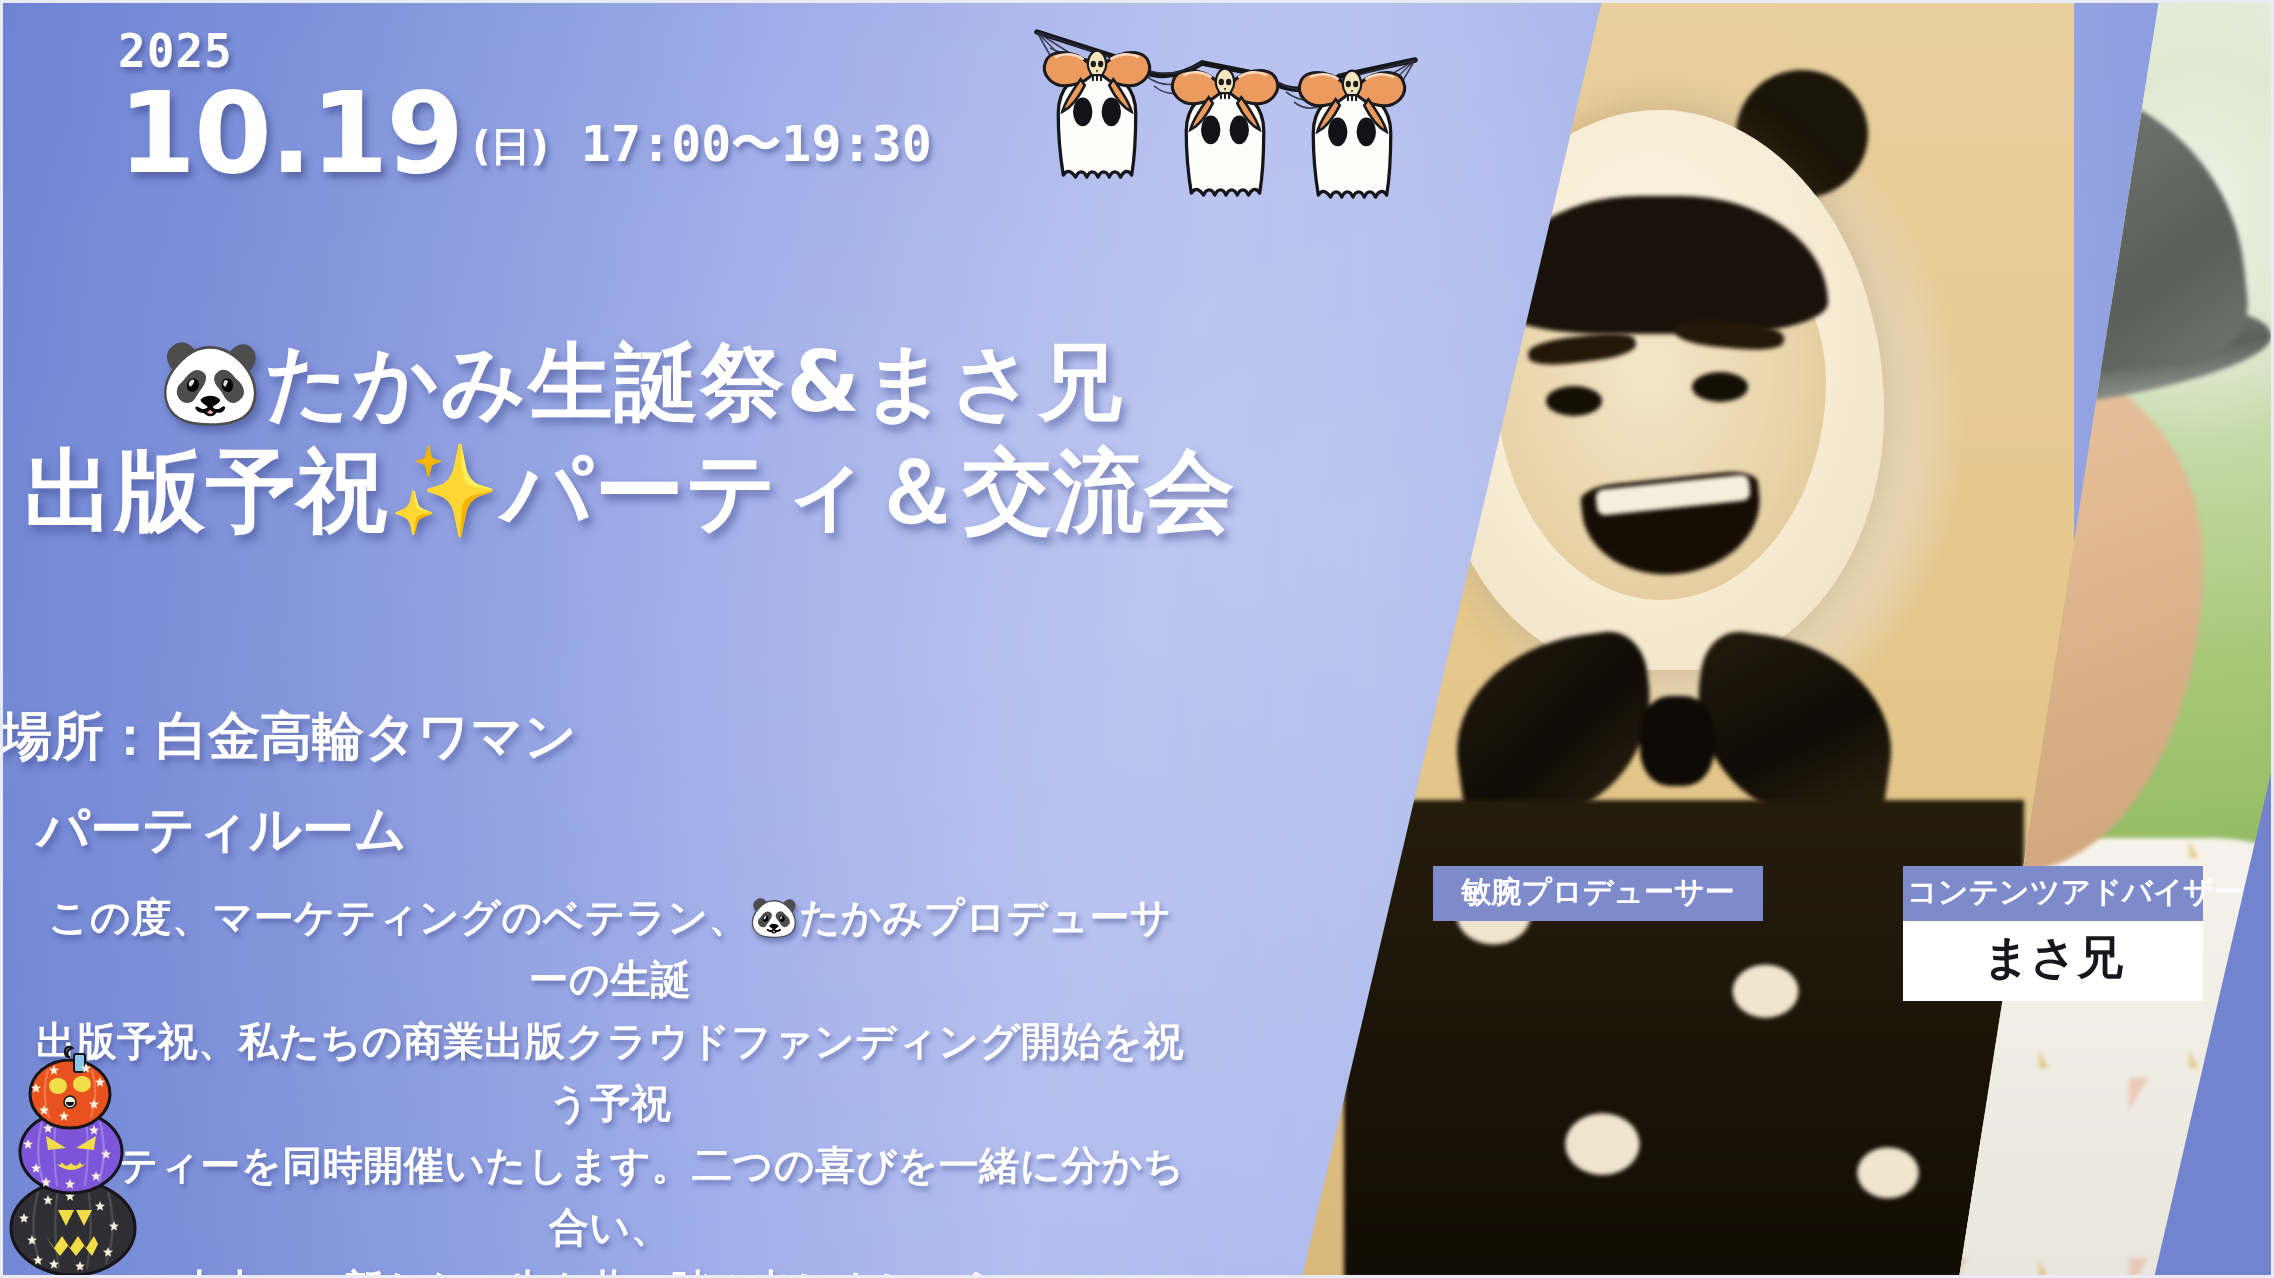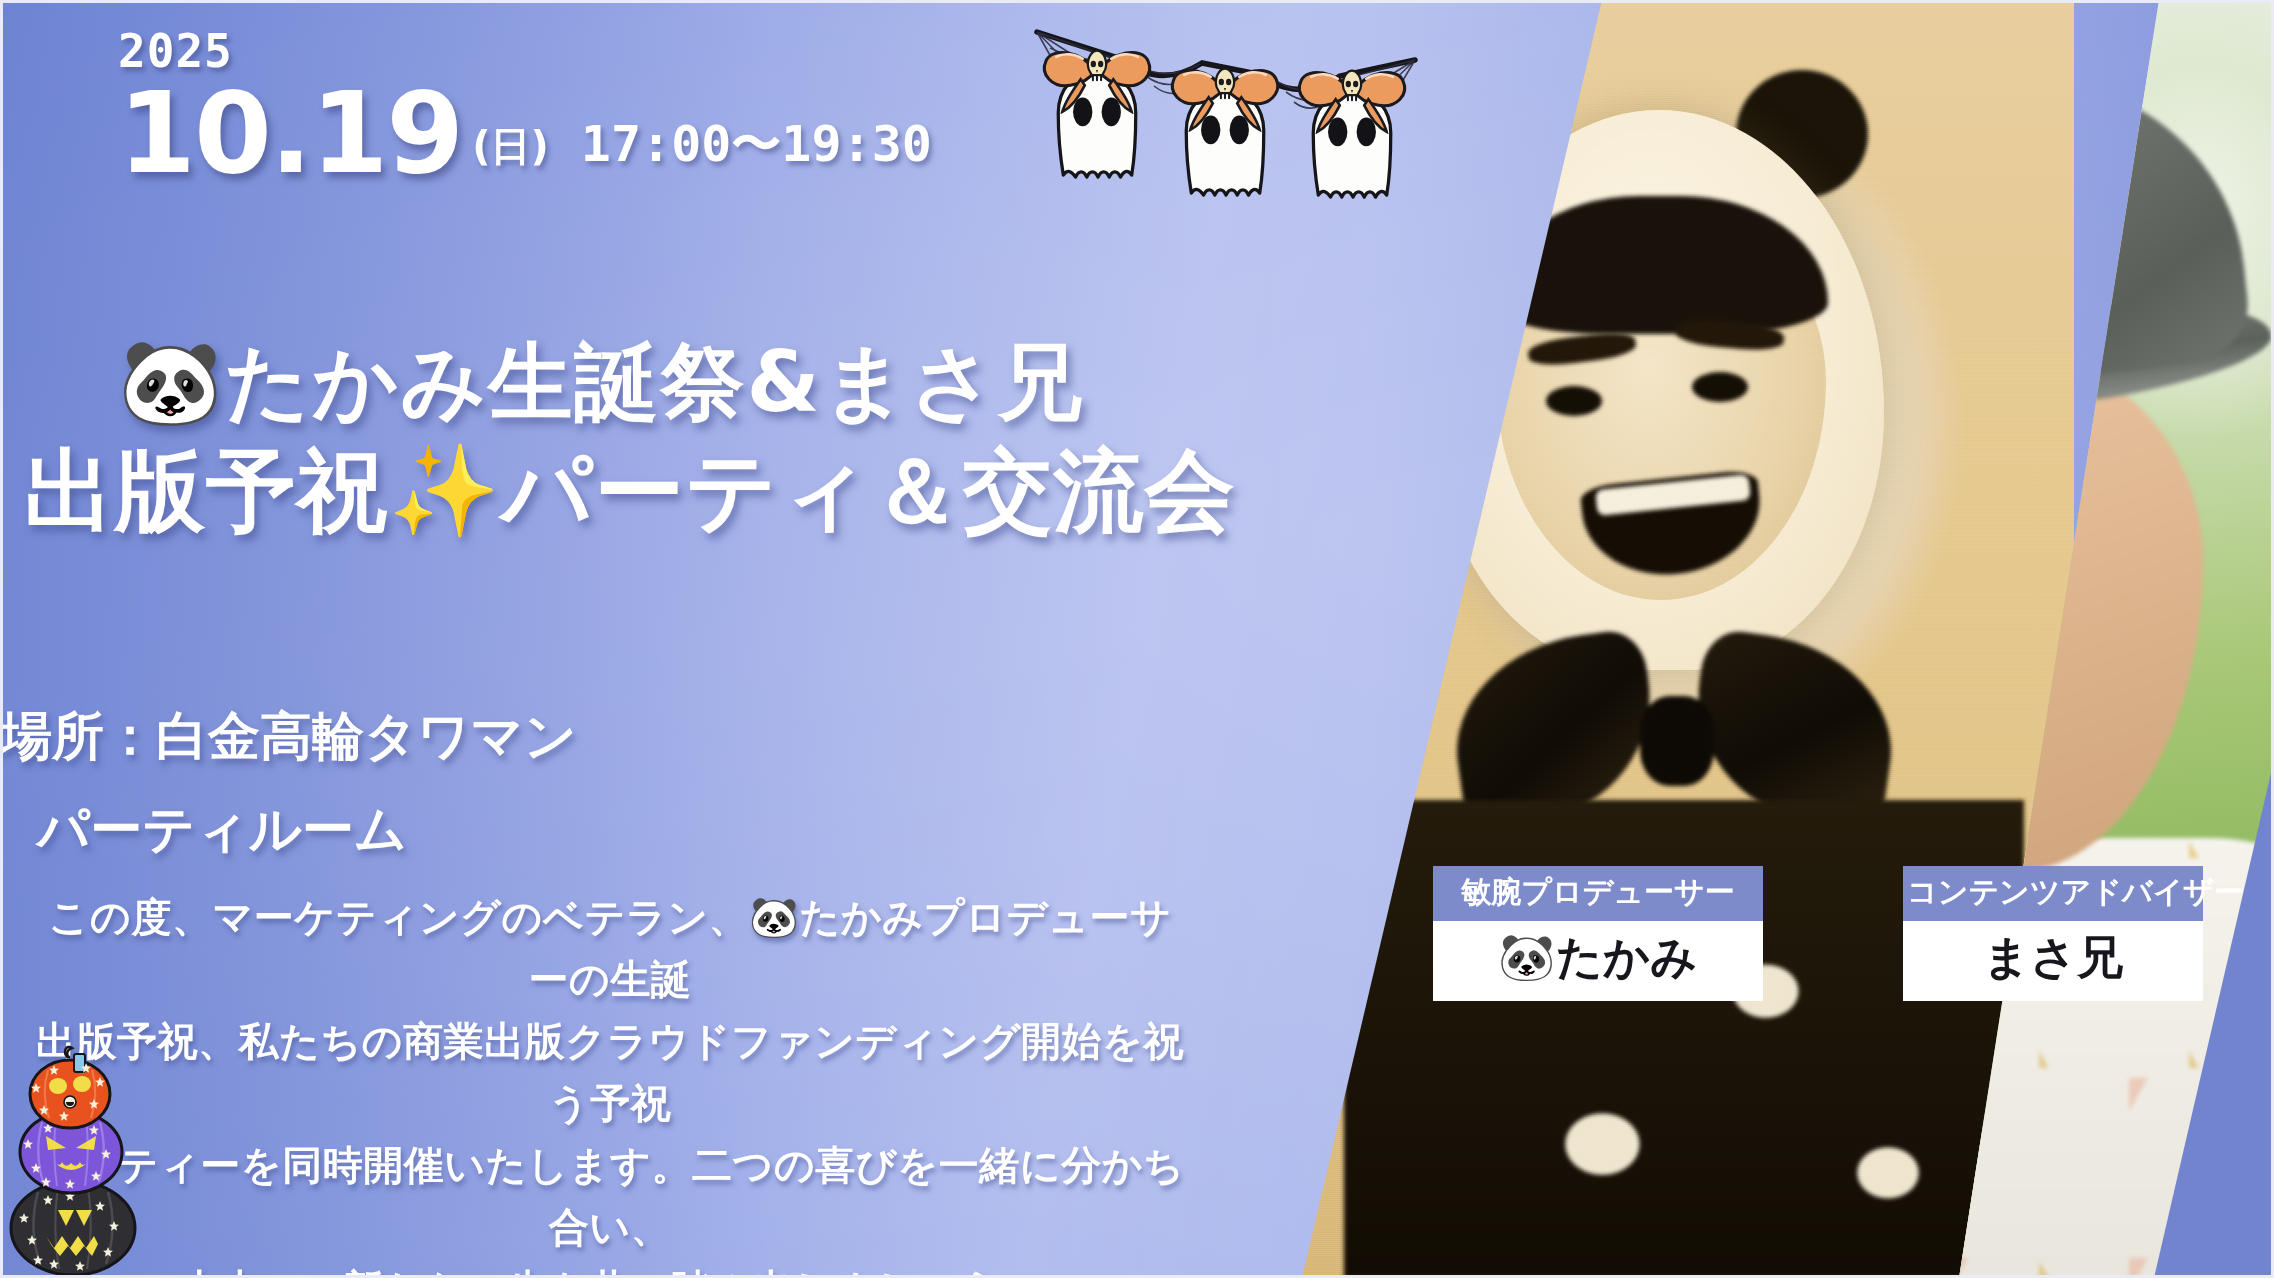--- a/index.html
+++ b/index.html
@@ -203,21 +203,21 @@
     font-family:"DejaVu Sans Mono","Liberation Mono",monospace;
     text-align:center;
   }
 
   .title-block{position:absolute; left:0; top:330px; width:1360px;}
   .title-line{
     color:#fff; font-weight:700; white-space:nowrap;
     text-shadow:4px 6px 9px rgba(60,72,140,.55);
     font-family:"DejaVu Sans","Liberation Sans",sans-serif;
   }
-  .title-line.l1{font-size:84px; letter-spacing:2px; padding-left:118px; line-height:1.25;}
+  .title-line.l1{font-size:84px; letter-spacing:2px; padding-left:118px; line-height:1.25;margin-left:40px;}
   .title-line.l2{font-size:90px; letter-spacing:1px; padding-left:24px; line-height:1.25;}
 
   .venue-block{position:absolute; left:0; top:700px; width:1100px; text-align:left;}
   .venue-line{
     color:#fff; font-weight:700; font-size:52px; line-height:1.42;
     text-shadow:3px 5px 6px rgba(60,72,140,.5);
   }
   .venue-line.l2{padding-left:37px;margin-top:19px;}
 
   .body-block{position:absolute; left:30px; top:886px; width:1160px; text-align:center;}
@@ -456,21 +456,20 @@
            <use href="#starSmall" x="92" y="46"></use>
             <use href="#starSmall" x="46" y="34"></use>
            <use href="#starSmall" x="78" y="32"></use>
           </g>
       </g>
     </svg>
   </div>
 
   <div class="caption takami">
     <div class="cap-role">敏腕プロデューサー</div>
-    <div class="cap-name">🐼たかみ</div>
   </div>
 
   <div class="caption masa">
     <div class="cap-role">コンテンツアドバイザー</div>
     <div class="cap-name">まさ兄</div>
   </div>
 
   <div class="frame-line"></div>
 </div>
 

